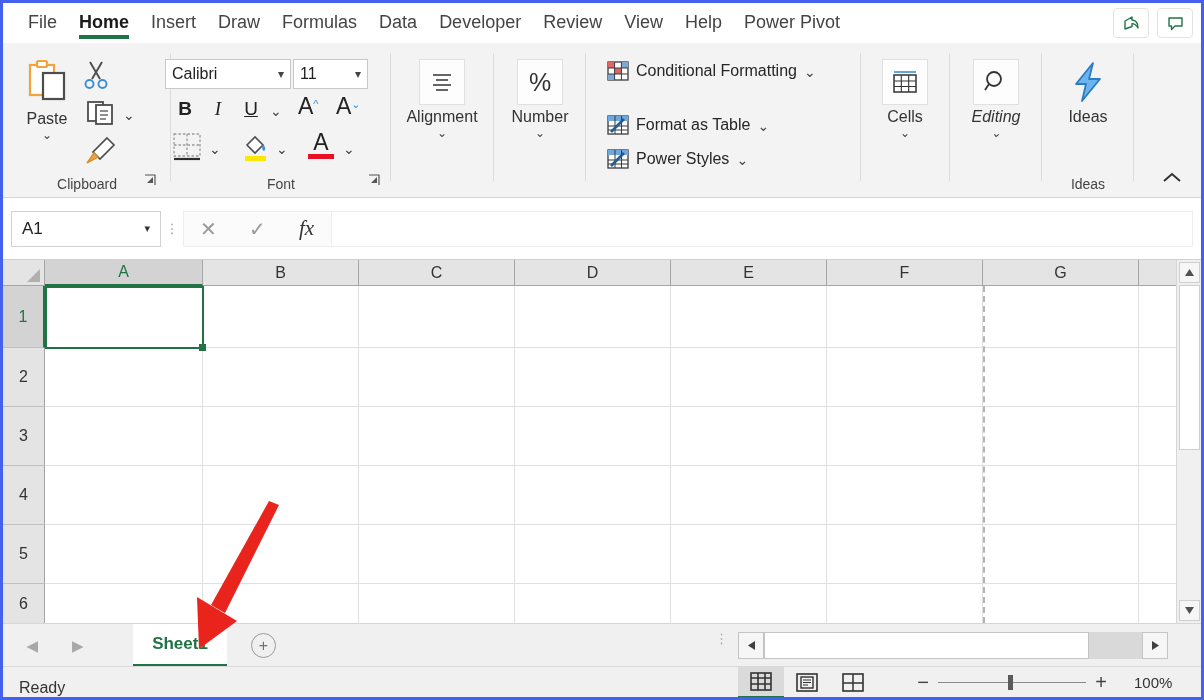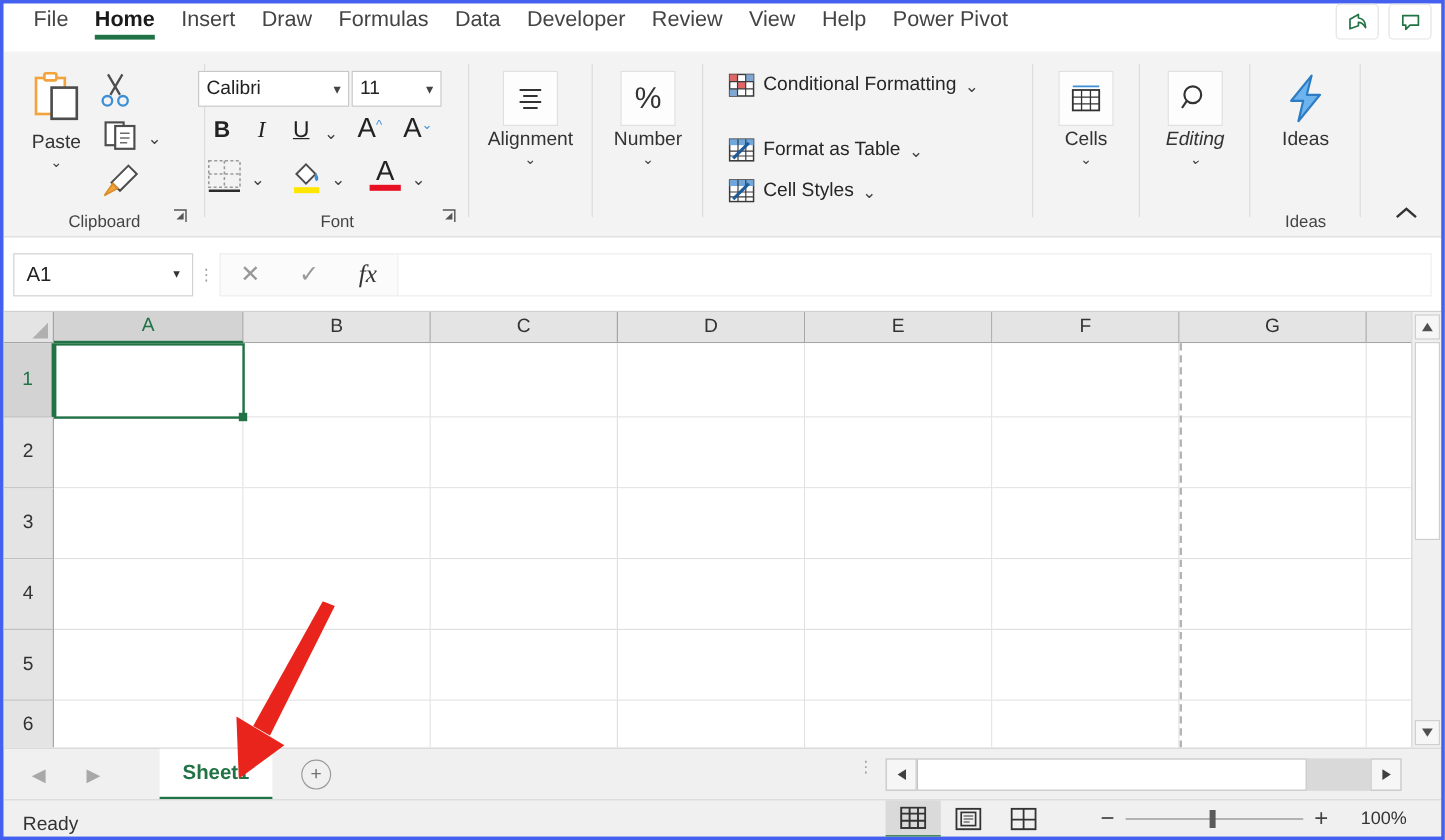--- a/index.html
+++ b/index.html
@@ -16,21 +16,21 @@
     border-left:3px solid #4361ee;
     border-right:3px solid #4361ee;
     border-top:3px solid #4361ee;
     border-bottom:3px solid #4361ee;
     background:#fff; overflow:hidden;
   }
 
   
   .tabstrip {
     position:absolute; left:0; top:0; width:1198px; height:40px;
-    background:#fff; display:flex; align-items:flex-start; padding-left:14px;
+    background:#fff; display:flex; align-items:center; padding-left:14px;
   }
   .tab {
     position:relative; font-size:18px; color:#444; padding:4px 11px 7px 11px;
     white-space:nowrap; line-height:1;
   }
   .tab.active { color:#1a1a1a; font-weight:bold; }
   .tab.active::after {
     content:""; position:absolute; left:11px; right:11px; bottom:-1px;
     height:4px; background:#217346;
   }
@@ -329,21 +329,21 @@
       </div>
       <div class="stylerow" style="left:21px; top:106px;">
         <span class="sic">
           <svg width="22" height="20" viewBox="0 0 22 20">
             <rect x="1" y="1" width="20" height="18" fill="#fff" stroke="#3b3b3b" stroke-width="1.3"></rect>
             <rect x="1" y="1" width="20" height="5" fill="#6fa8dc"></rect>
             <path d="M8 1 V19 M14.5 1 V19 M1 11 H21 M1 15 H21" stroke="#3b3b3b" stroke-width="1"></path>
             <path d="M4 17 L17 4" stroke="#1f5c99" stroke-width="2.6"></path>
           </svg>
         </span>
-        <span>Cell Styles</span>
+        <span>Power Styles</span>
         <span class="chev" style="margin-left:7px; font-size:14px;">⌄</span>
       </div>
       <div class="gsep" style="right:0;"></div>
     </div>
 
     <div class="group" style="left:858px; width:89px;">
       <div class="bigbtn" style="left:12px; top:16px;">
         <div class="iconbox">
           <svg width="28" height="26" viewBox="0 0 28 26">
             <path d="M3 3 H25" stroke="#3c8fd6" stroke-width="1.6"></path>

